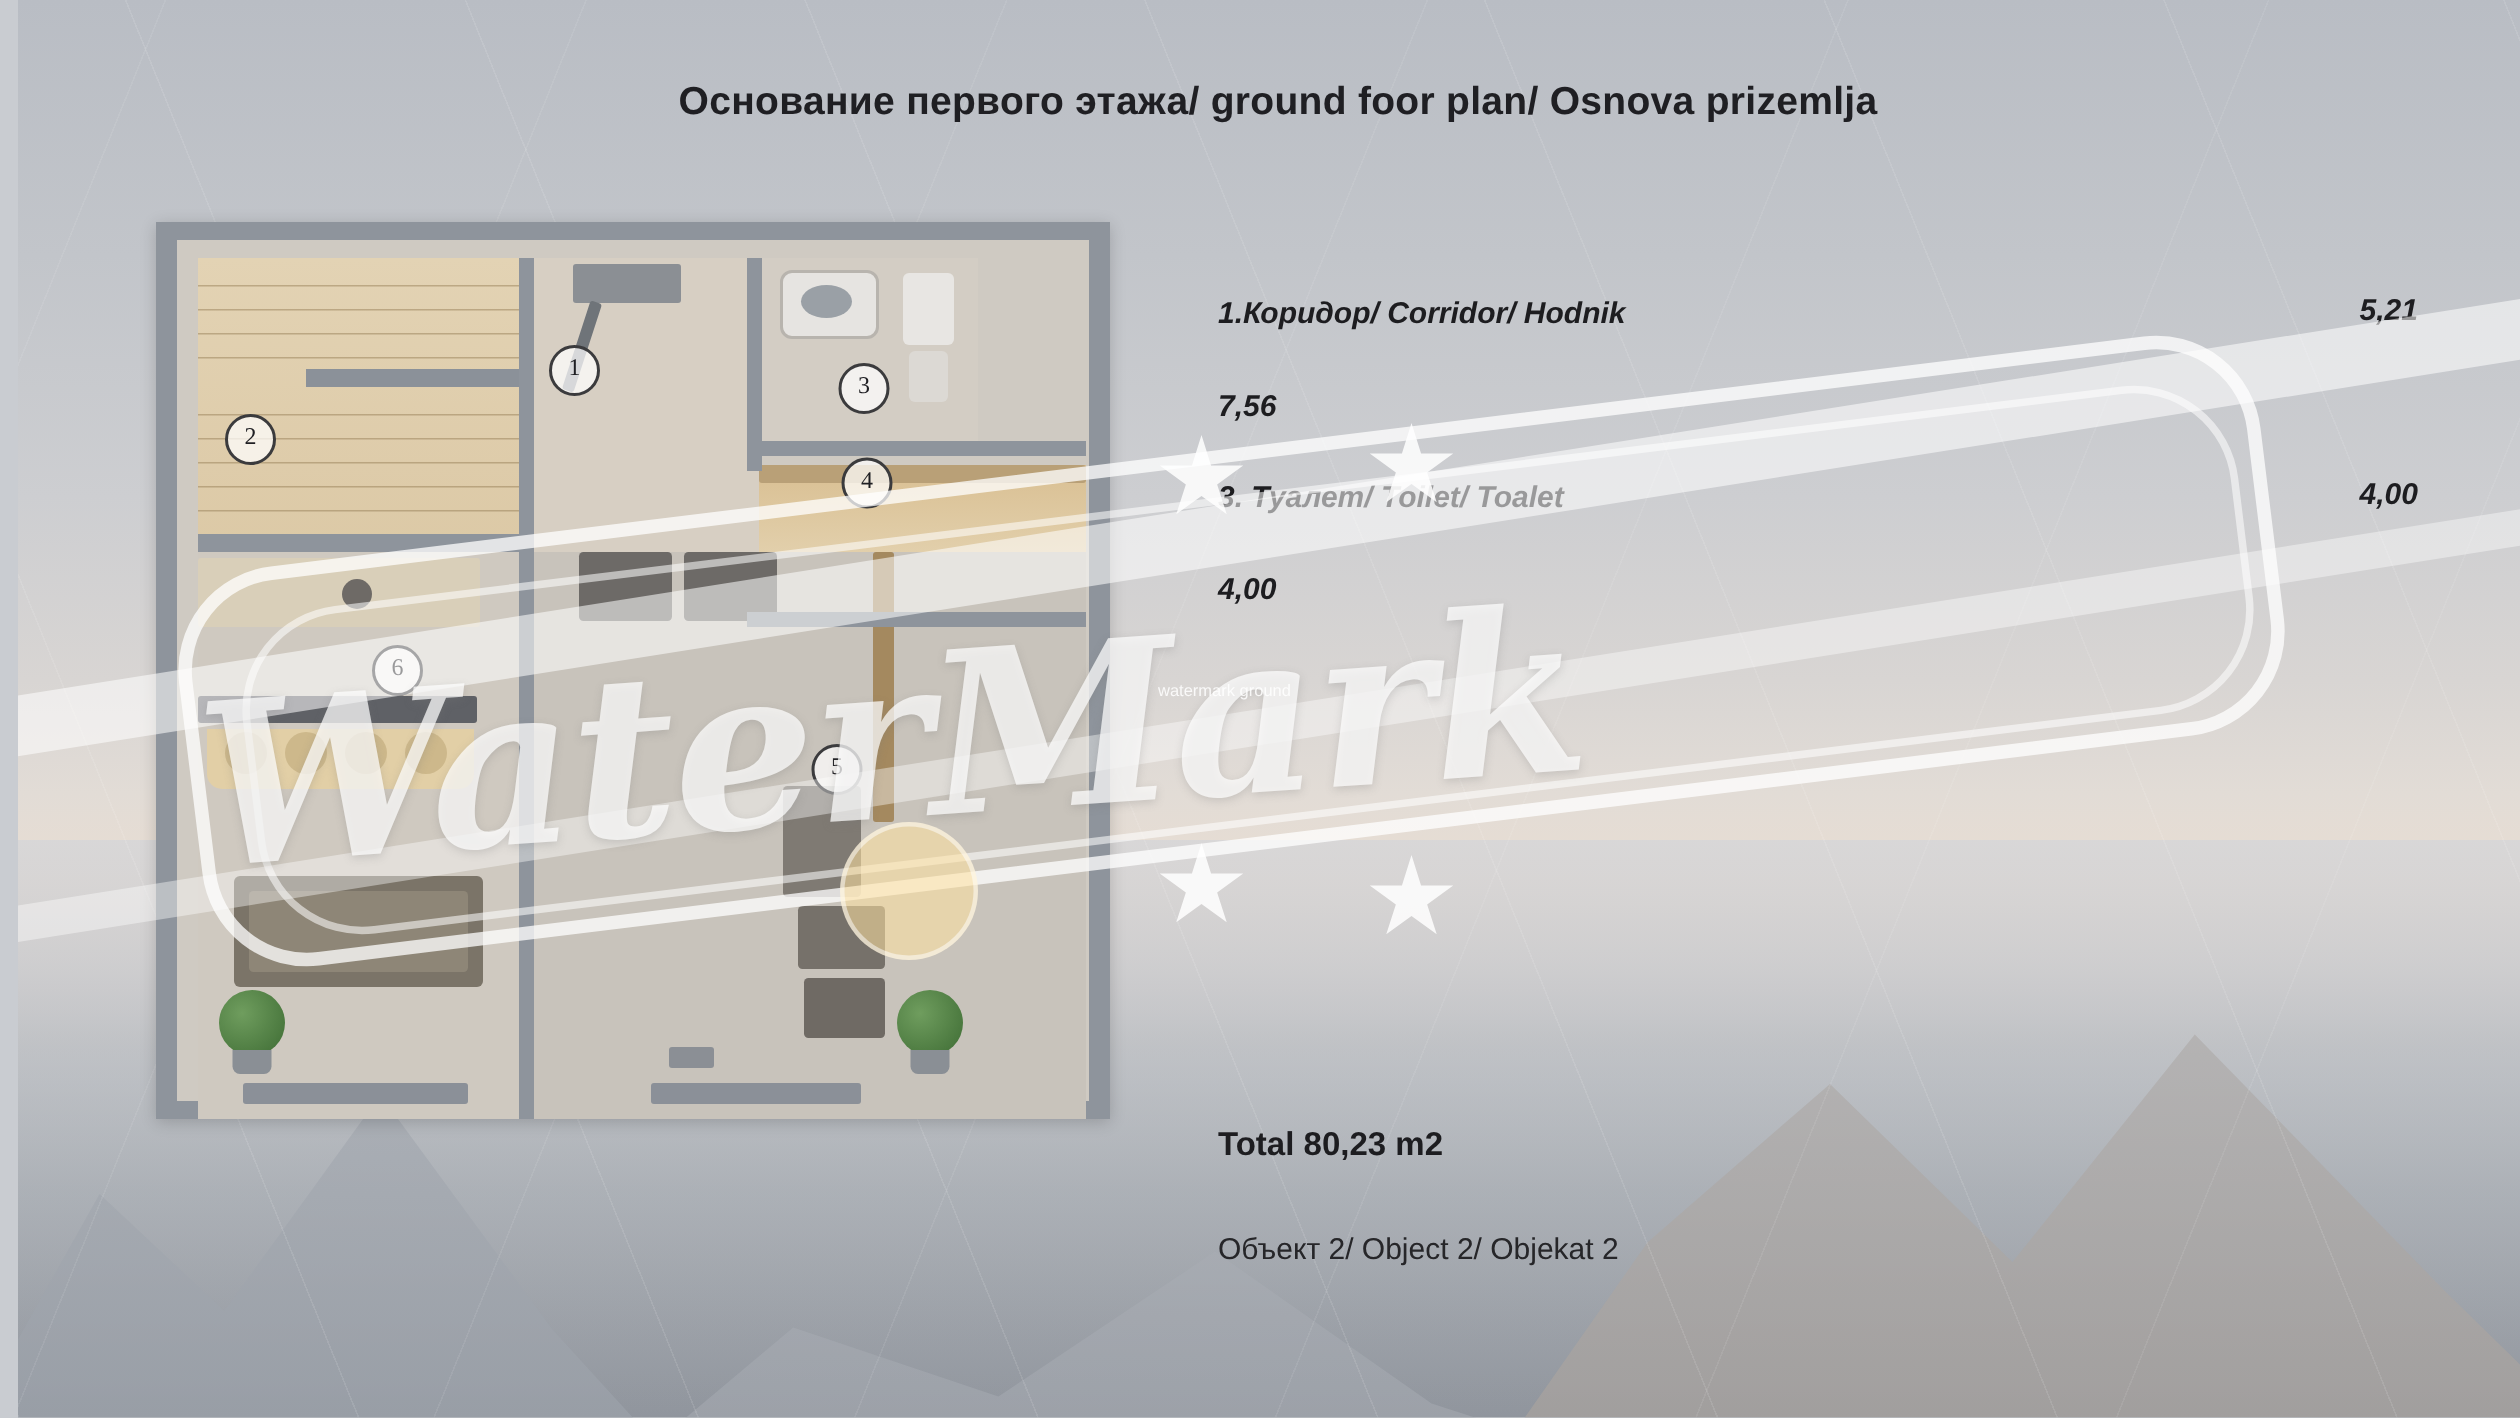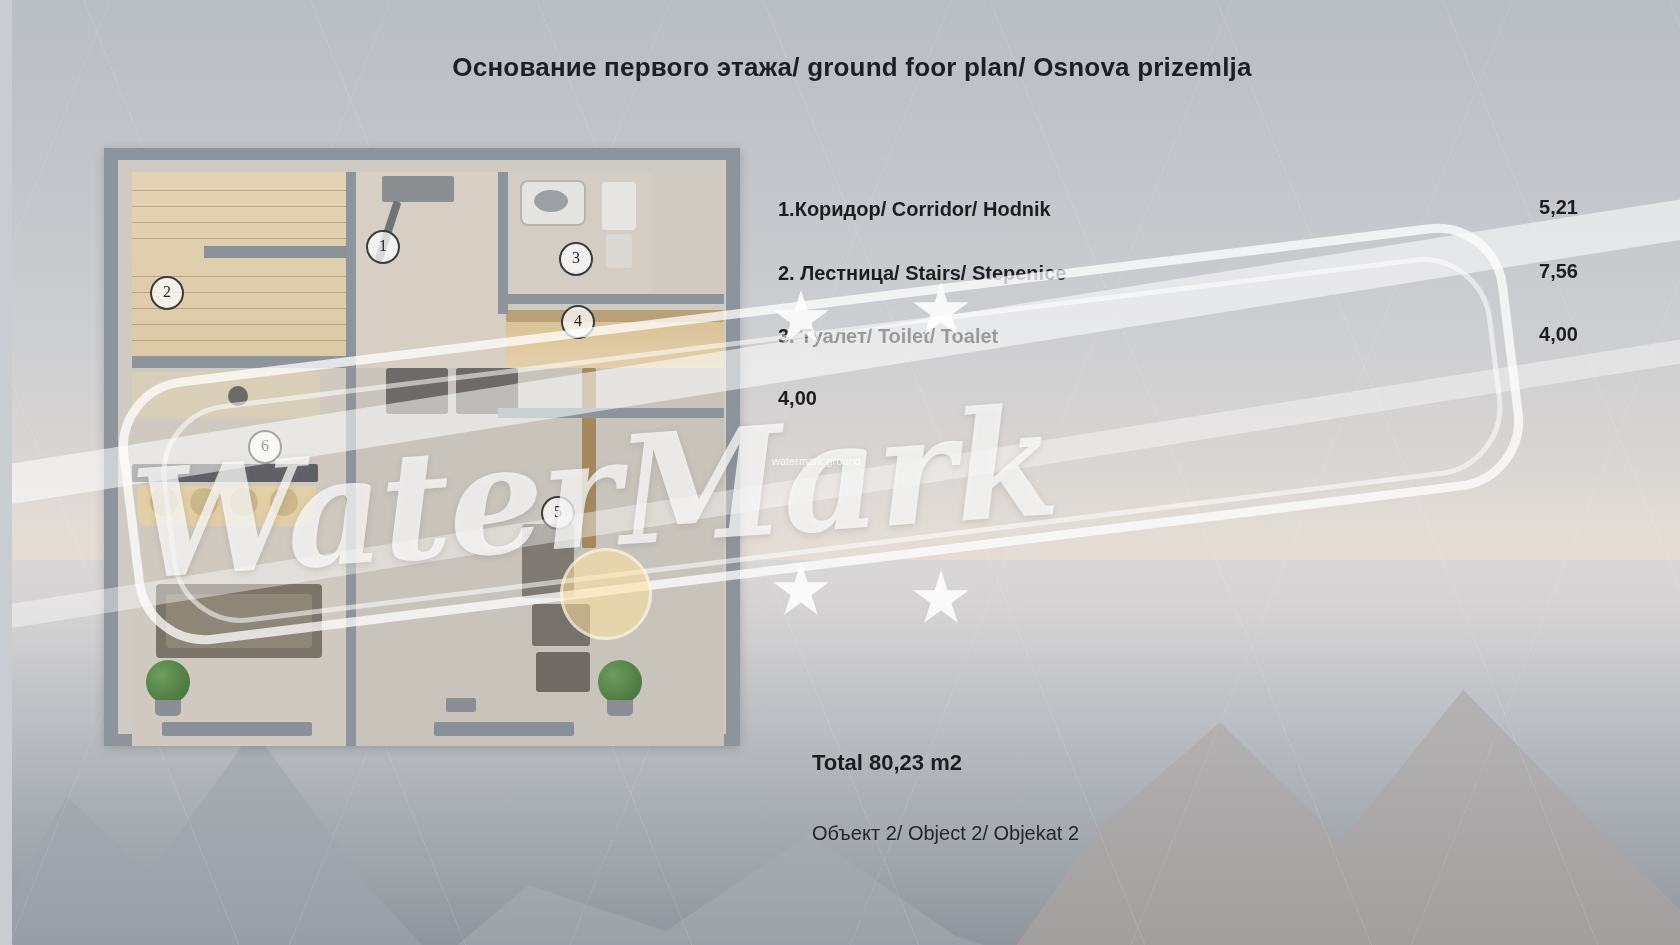--- a/index.html
+++ b/index.html
@@ -188,22 +188,23 @@
     color: #1f1f23;
     font-size: 16px;
     line-height: 27px;
     text-align: center;
     font-family: "Liberation Serif", serif;
   }
 
   
   .legend {
     position: absolute;
-    left: 766px; top: 196px;
+    left: 800px; top: 196px;
     width: 800px;
+    font-style: italic;
   }
   .legend-row {
     position: relative;
     display: flex;
     align-items: flex-start;
     justify-content: space-between;
     margin-bottom: 36px;
   }
   .legend-label {
     font-size: 20px;
@@ -395,21 +396,20 @@
     <div class="marker" style="left:437px; top:348px;">5</div>
     <div class="marker" style="left:144px; top:282px;">6</div>
   </div>
 
   <div class="legend">
     <div class="legend-row">
       <div class="legend-label">1.Коридор/ Corridor/ Hodnik</div>
       <div class="legend-value">5,21</div>
     </div>
     <div class="legend-row">
-      <div class="legend-label">2. Лестница/ Stairs/ Stepenice</div>
       <div class="legend-value">7,56</div>
     </div>
     <div class="legend-row">
       <div class="legend-label">3. Туалет/ Toilet/ Toalet</div>
       <div class="legend-value">4,00</div>
     </div>
     <div class="legend-row">
       <div class="legend-value">4,00</div>
     </div>
   </div>

